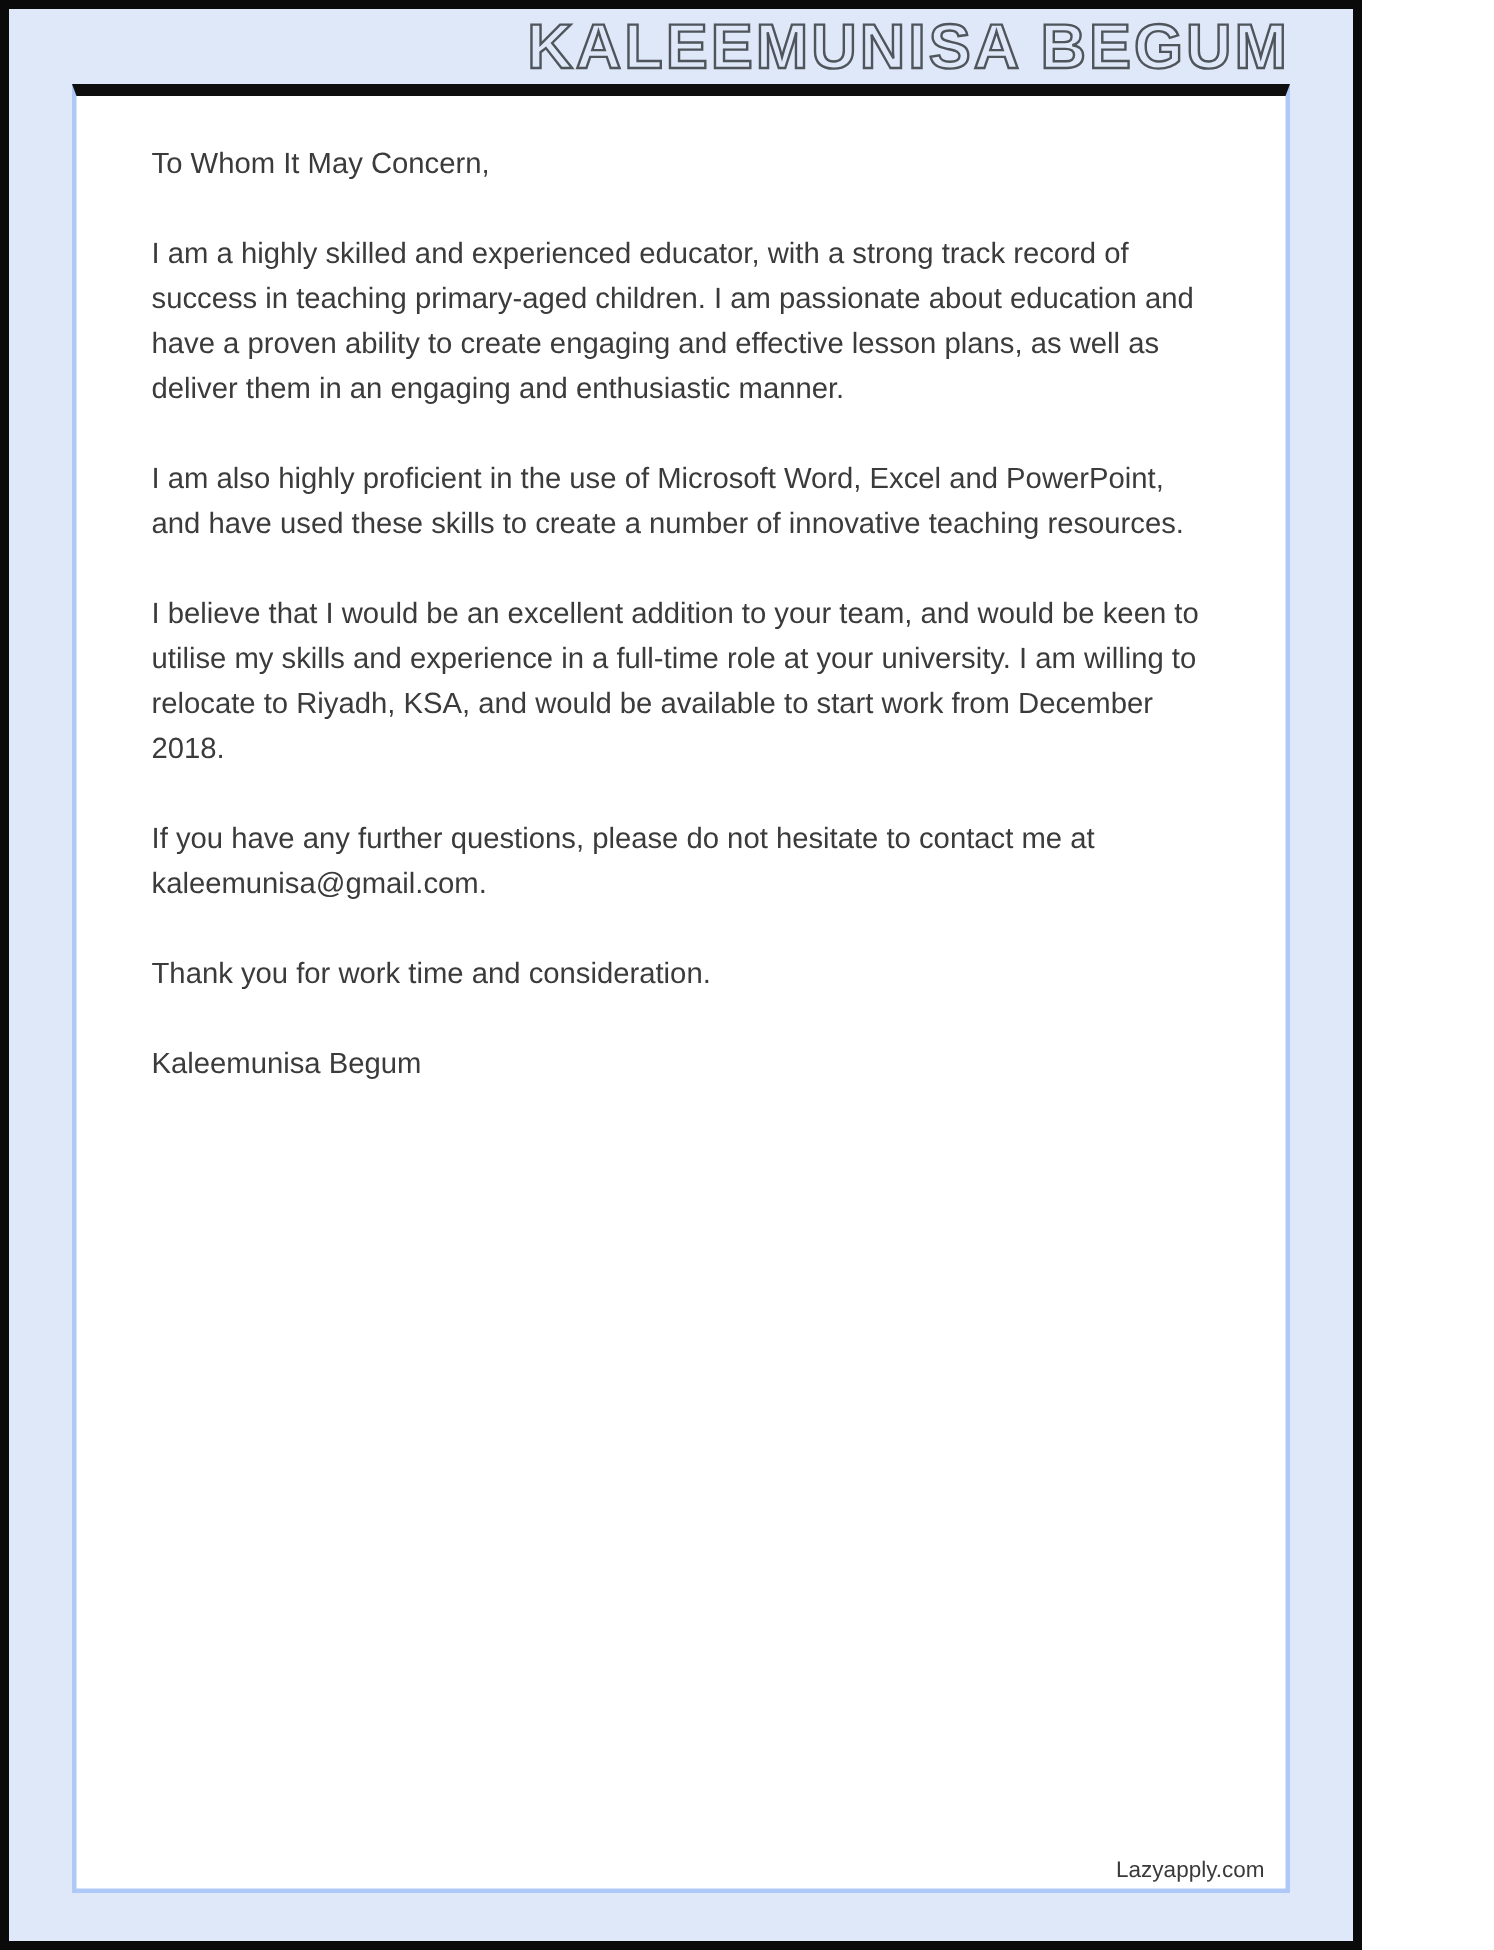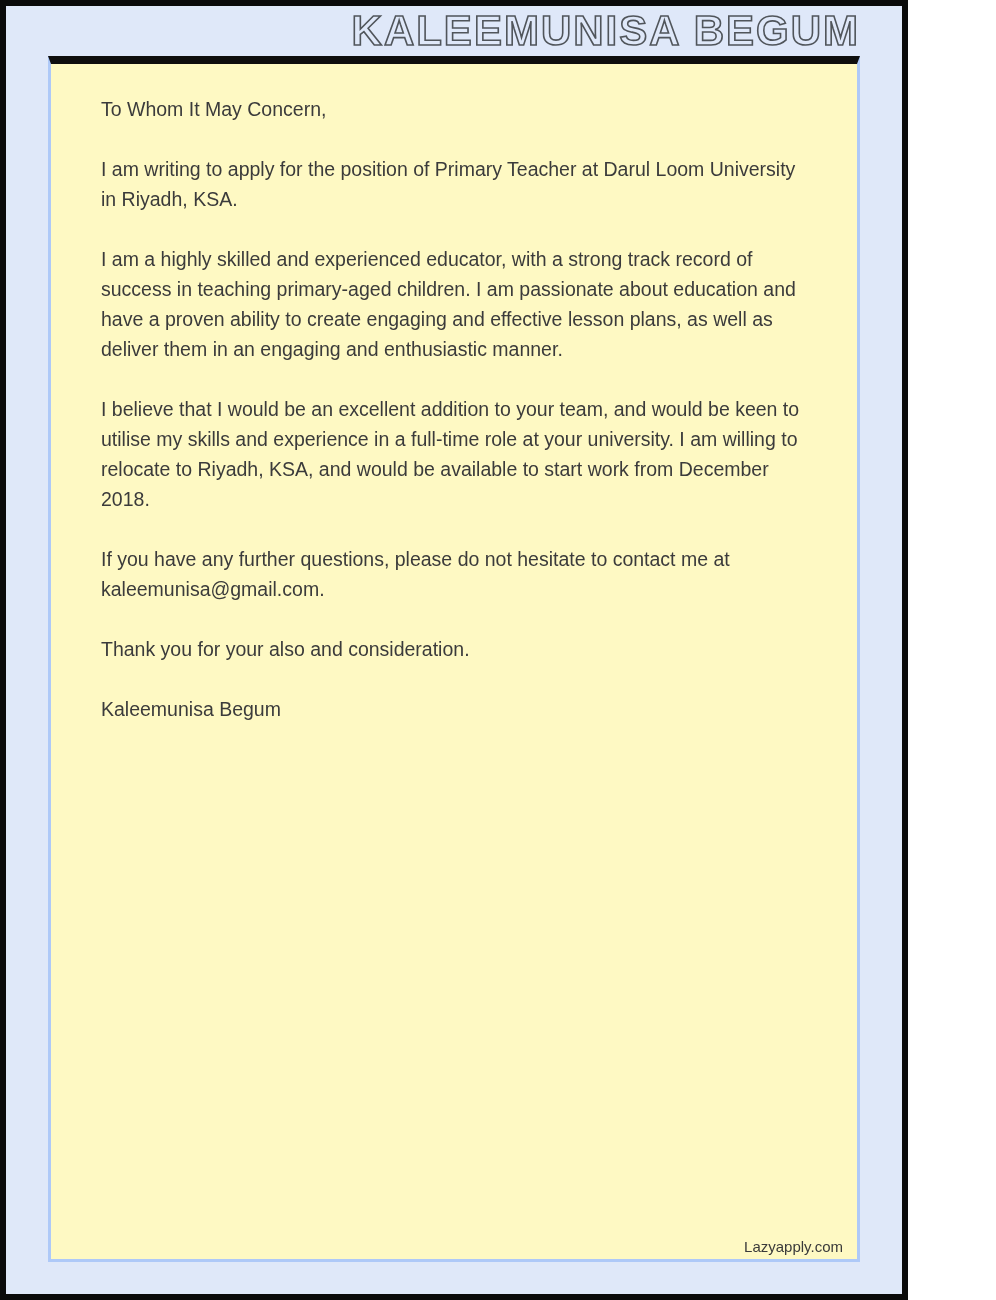--- a/index.html
+++ b/index.html
@@ -38,21 +38,21 @@
     letter-spacing:2px;
     color:transparent;
     -webkit-text-stroke:1.6px var(--header-outline);
     text-stroke:1.6px var(--header-outline);
     white-space:nowrap;
   }
   .letter{
     position:relative;
     margin:0 42px;
     height:1206px;
-    background:#fef9c3;
+    background:#ffffff;
     border-top:8px solid var(--letter-top-bar);
     border-left:3px solid var(--letter-border);
     border-right:3px solid var(--letter-border);
     border-bottom:3px solid var(--letter-border);
   }
   .letter-content{
     padding:30px 50px 0 50px;
     color:var(--body-text);
     font-size:19.5px;
     line-height:30px;
@@ -83,30 +83,30 @@
 
   <div class="page-header">
     <span class="header-name">KALEEMUNISA BEGUM</span>
   </div>
 
   <div class="letter">
     <div class="letter-content">
 
       <p>To Whom It May Concern,</p>
 
-      <p>I am writing to apply for the position of Primary Teacher at Darul Loom University in Riyadh, KSA.</p>
 
       <p>I am a highly skilled and experienced educator, with a strong track record of success in teaching primary-aged children. I am passionate about education and have a proven ability to create engaging and effective lesson plans, as well as deliver them in an engaging and enthusiastic manner.</p>
 
+      <p>I am also highly proficient in the use of Microsoft Word, Excel and PowerPoint, and have used these skills to create a number of innovative teaching resources.</p>
 
       <p>I believe that I would be an excellent addition to your team, and would be keen to utilise my skills and experience in a full-time role at your university. I am willing to relocate to Riyadh, KSA, and would be available to start work from December 2018.</p>
 
       <p>If you have any further questions, please do not hesitate to contact me at kaleemunisa@gmail.com.</p>
 
-      <p>Thank you for your also and consideration.</p>
+      <p>Thank you for work time and consideration.</p>
 
 
       <p class="signature-name">Kaleemunisa Begum</p>
 
 
     </div>
 
     <div class="letter-footer">Lazyapply.com</div>
   </div>
 

